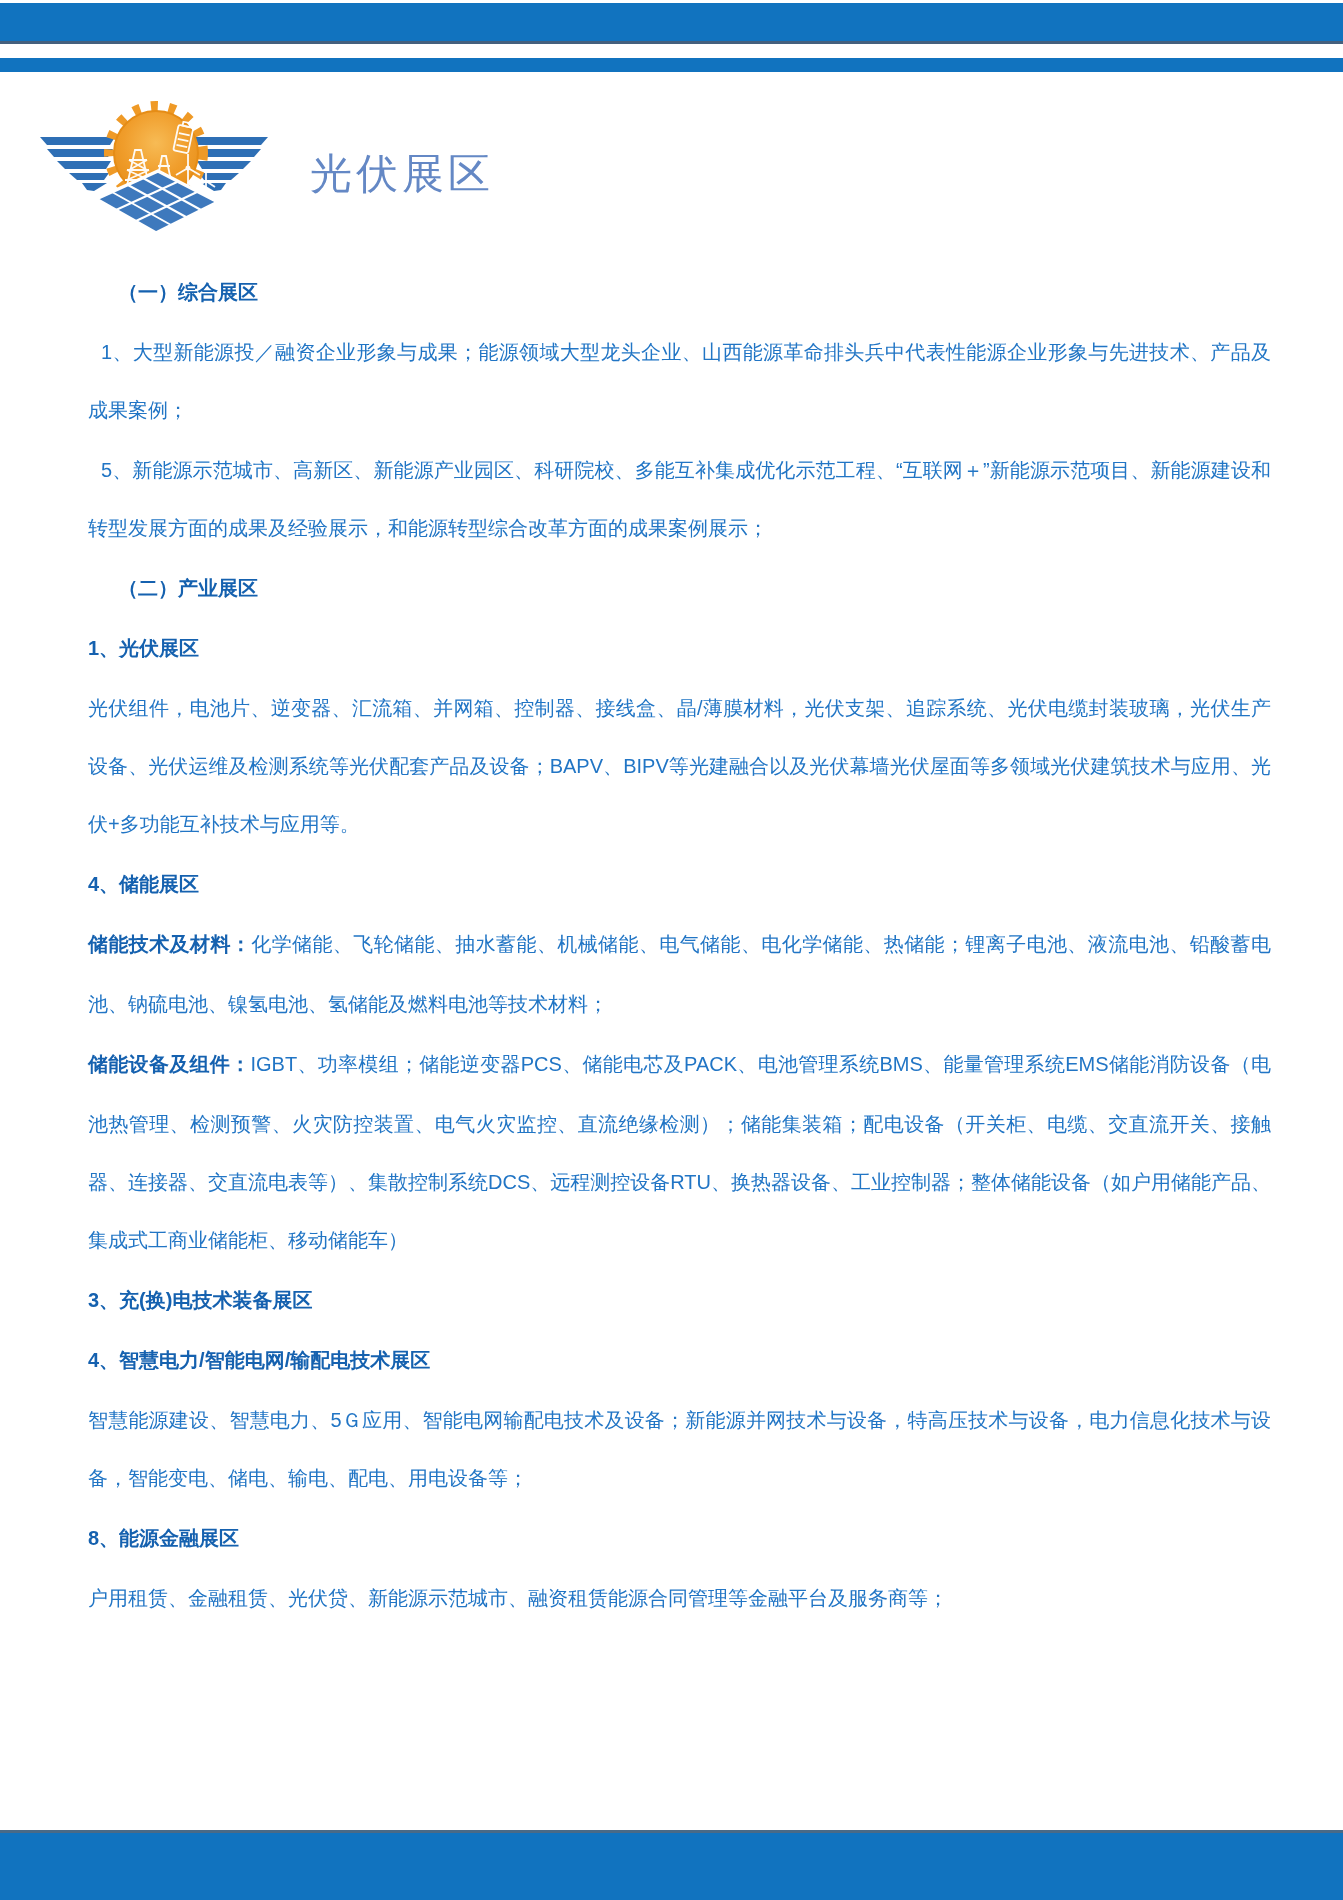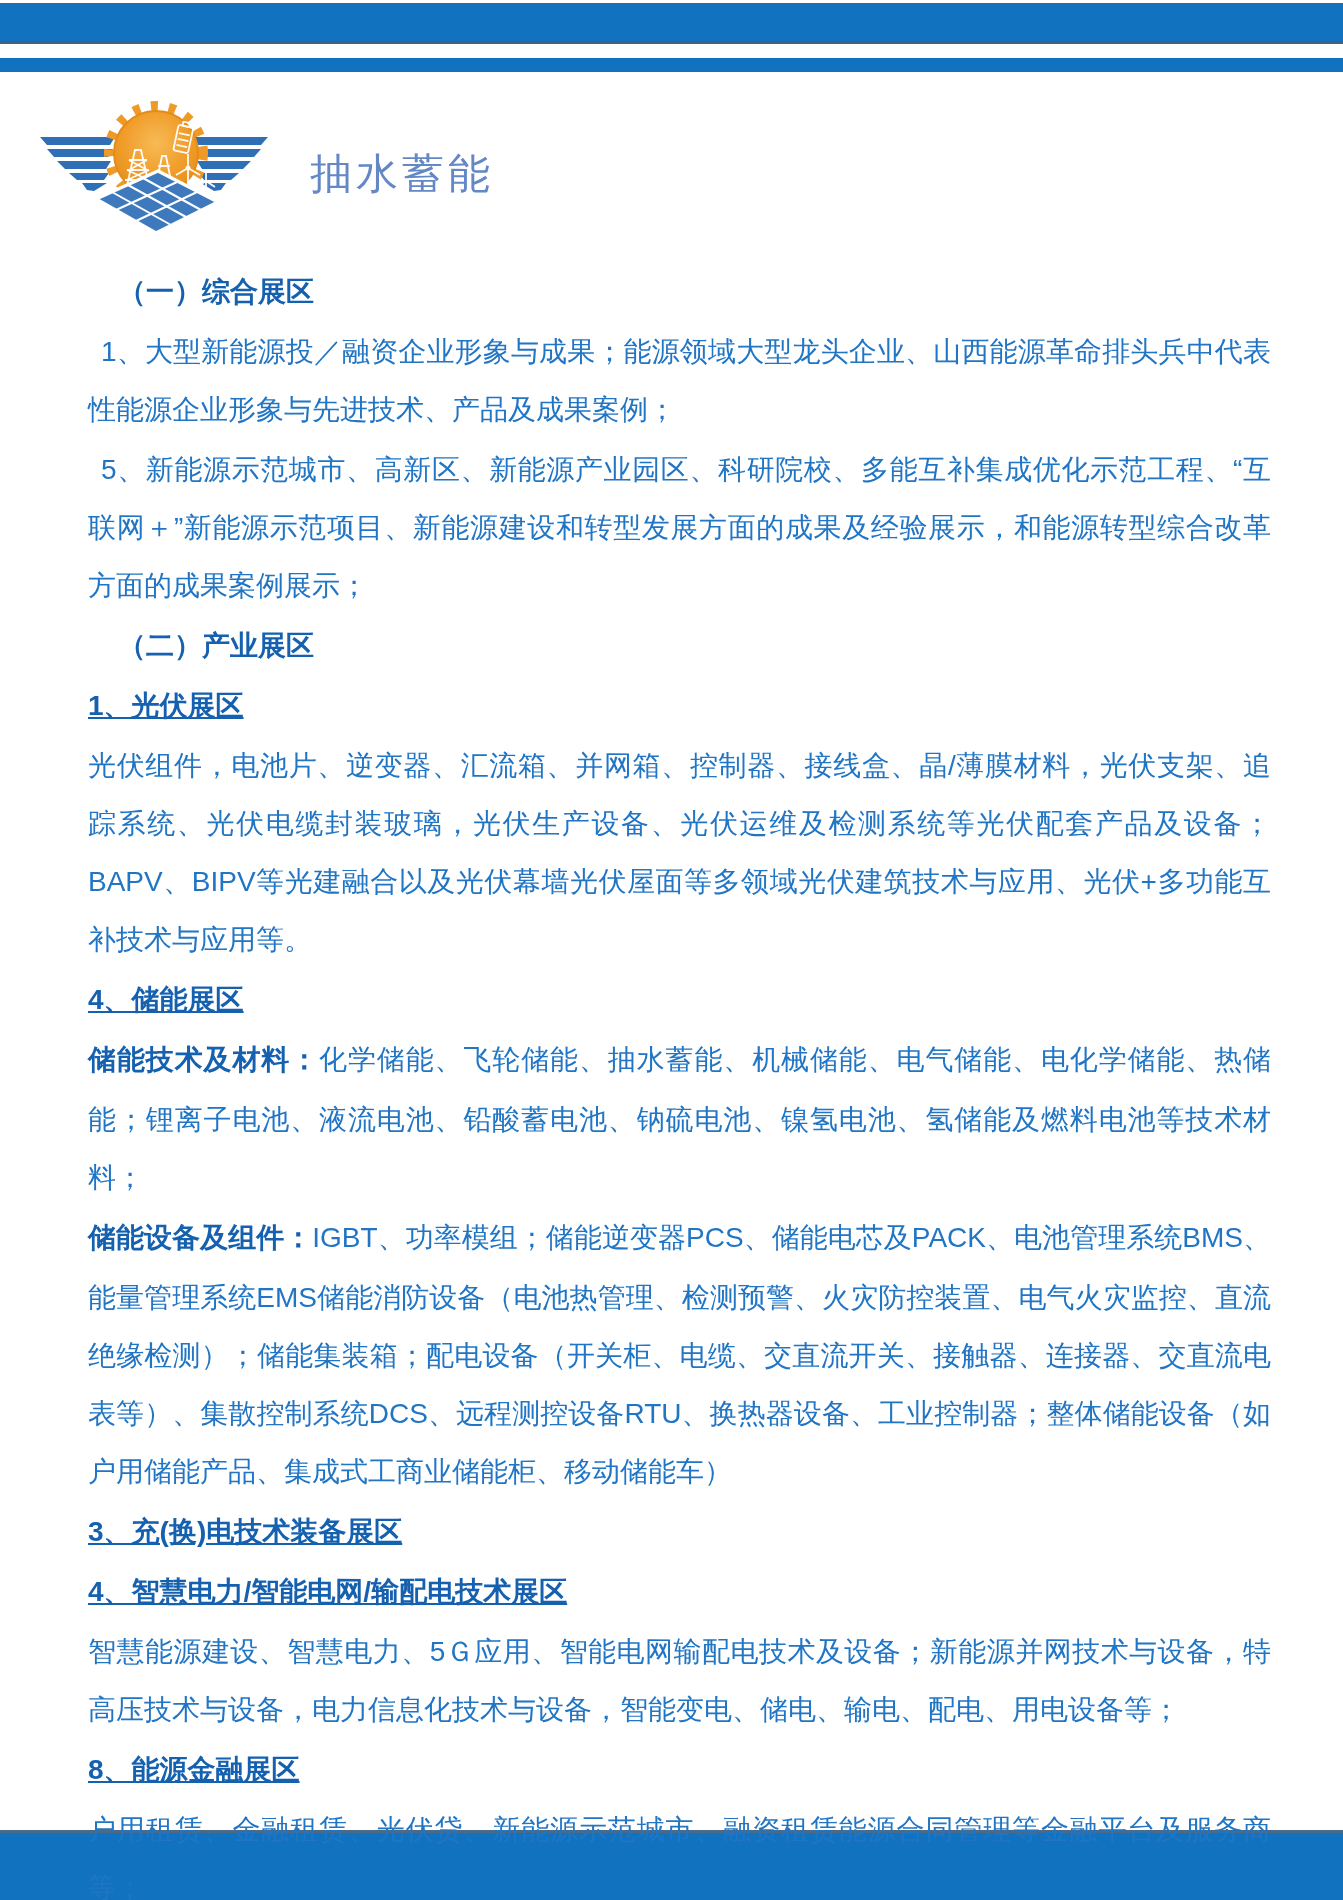--- a/index.html
+++ b/index.html
@@ -22,26 +22,26 @@
     position:absolute; left:310px; top:146px;
     font-size:42px; font-weight:500; letter-spacing:4px;
     color:#6488c5;
   }
 
   .content {
     position:absolute; left:88px; top:263px; width:1183px;
     color:#2175c5;
   }
   .blk {
-    font-size:28px; line-height:58px;
+    font-size:20px; line-height:58px;
     text-align:justify; text-justify:inter-ideograph;
     margin-bottom:2px;
   }
   .heading-major { font-weight:bold; color:#1561af; padding-left:30px; text-align:left; }
-  .heading-sub   { font-weight:bold; color:#1561af; text-align:left;text-decoration:underline; }
+  .heading-sub   { font-weight:bold; color:#1561af; text-align:left; }
   .para-num      { text-indent:13px; }
   .lbl           { font-weight:bold; color:#1561af;font-family:Liberation Mono, monospace; }
 </style>
 </head>
 <body>
 
 <div class="bar bar-top-main"></div>
 <div class="bar bar-top-edge"></div>
 <div class="bar bar-top-thin"></div>
 <div class="bar bar-bot-edge"></div>
@@ -105,21 +105,21 @@
         <path d="M74,94 L133,127"></path>
         <path d="M90,87 L148,119"></path>
         <path d="M105,80 L163,112"></path>
         <path d="M78,112 L139,84"></path>
         <path d="M98,123 L159,94"></path>
       </g>
     </g>
   </svg>
 </div>
 
-<div class="page-title">抽水蓄能</div>
+<div class="page-title">光伏展区</div>
 
 <div class="content">
     <div class="blk heading-major">（一）综合展区</div>
     <div class="blk para para-num">1、大型新能源投／融资企业形象与成果；能源领域大型龙头企业、山西能源革命排头兵中代表性能源企业形象与先进技术、产品及成果案例；</div>
     <div class="blk para para-num">5、新能源示范城市、高新区、新能源产业园区、科研院校、多能互补集成优化示范工程、“互联网＋”新能源示范项目、新能源建设和转型发展方面的成果及经验展示，和能源转型综合改革方面的成果案例展示；</div>
     <div class="blk heading-major">（二）产业展区</div>
     <div class="blk heading-sub">1、光伏展区</div>
     <div class="blk para">光伏组件，电池片、逆变器、汇流箱、并网箱、控制器、接线盒、晶/薄膜材料，光伏支架、追踪系统、光伏电缆封装玻璃，光伏生产设备、光伏运维及检测系统等光伏配套产品及设备；BAPV、BIPV等光建融合以及光伏幕墙光伏屋面等多领域光伏建筑技术与应用、光伏+多功能互补技术与应用等。</div>
     <div class="blk heading-sub">4、储能展区</div>
     <div class="blk para"><span class="lbl">储能技术及材料：</span>化学储能、飞轮储能、抽水蓄能、机械储能、电气储能、电化学储能、热储能；锂离子电池、液流电池、铅酸蓄电池、钠硫电池、镍氢电池、氢储能及燃料电池等技术材料；</div>

